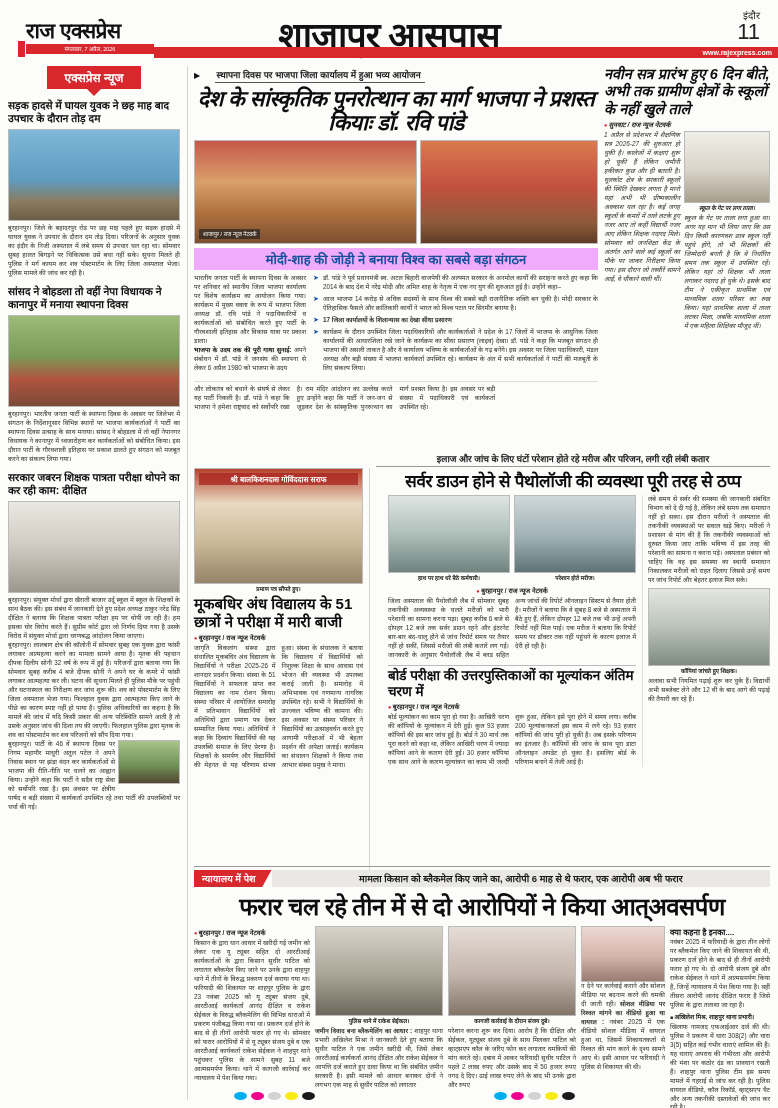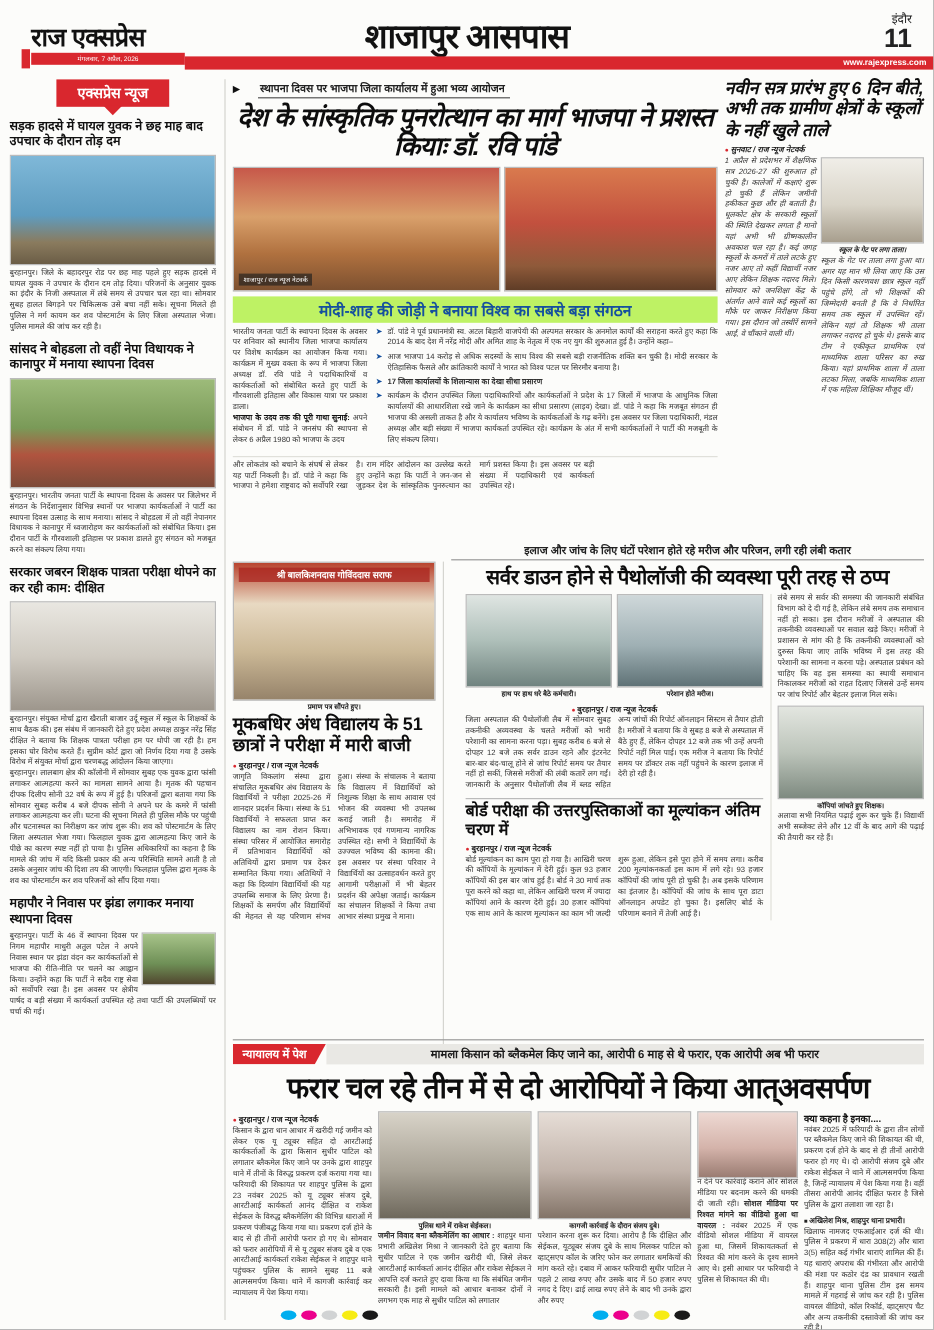--- a/index.html
+++ b/index.html
@@ -7,23 +7,23 @@
   .page {
     position:relative; width:778px; height:1108px; margin:0 auto;
     background:#fcfcfa; overflow:hidden;
     font-family:"Liberation Sans","DejaVu Sans",sans-serif; color:#222;
   }
   
   .mast { position:absolute; top:0; left:0; width:778px; height:64px; }
   .brand { position:absolute; left:26px; top:16px; font-size:21px; font-weight:bold; color:#111; letter-spacing:-.5px;}
   .date-bar { position:absolute; left:26px; top:44px; width:128px; height:10px; background:#d9272e; color:#fff; font-size:5.5px; display:flex; align-items:center; justify-content:center; }
   .date-sq { position:absolute; left:-8px; top:-3px; width:7px; height:16px; background:#d9272e; }
-  .mast-center { position:absolute; left:0; right:0; top:10px; text-align:center; font-size:28px; font-weight:bold; color:#121212; letter-spacing:-1px;}
+  .mast-center { position:absolute; left:0; right:0; top:10px; text-align:center; font-size:36px; font-weight:bold; color:#121212; letter-spacing:-1px;}
   .mast-city { position:absolute; right:18px; top:8px; font-size:10px; font-weight:normal; text-align:right;}
-  .mast-page { position:absolute; right:18px; top:19px; font-size:22px; font-weight:bold; text-align:right;}
+  .mast-page { position:absolute; right:18px; top:19px; font-size:22px; font-weight:normal; text-align:right;}
   .mast-redbar { position:absolute; left:154px; right:0; top:47px; height:11px; background:#d9272e; }
   .website { position:absolute; right:6px; top:1.5px; color:#fff; font-size:7px; font-weight:bold; }
   
   .body-text { font-size:6.4px; line-height:1.4; text-align:justify; color:#333; }
   .byline { font-size:6.6px; font-weight:bold; color:#222; margin:2px 0 2px; }
   .byline::before { content:"● "; color:#d9272e; font-size:5.5px; }
   .caption { font-size:5.8px; font-weight:bold; text-align:center; color:#222; margin:1px 0 2px; }
   .photo { width:100%; position:relative; border:1px solid #bbb; }
   
   .leftcol { position:absolute; top:66px; left:8px; width:180px; height:1034px; padding-right:7px; border-right:1px solid #d5d5d0; overflow:hidden; }
@@ -48,21 +48,21 @@
   .ph-police2 { background:linear-gradient(180deg,#e6ddd6 0%,#c2b4ab 55%,#837468 100%); }
   .ph-mugshot { background:linear-gradient(180deg,#eed9d3 0%,#d4b3aa 55%,#9a7c72 100%); }
   
   .main-art { position:absolute; top:64px; left:194px; width:404px; height:386px; }
   .kicker { font-size:9px; font-weight:bold; color:#222; border-bottom:1px solid #555; display:inline-block; padding:0 4px 1px 2px; margin-left:10px;}
   .kicker-arrow { color:#111; font-size:8px; }
   .main-head { font-size:21.5px; font-weight:bold; color:#0d0d0d; line-height:1.12; text-align:center; margin:4px 0 5px; letter-spacing:-.5px;font-style:italic;}
   .main-photos { display:flex; gap:3px; height:104px; }
   .main-photos .photo { height:100%; }
   .credit-strip { position:absolute; left:4px; bottom:4px; background:rgba(30,30,30,.65); color:#fff; font-size:5.5px; padding:1px 4px; }
-  .subhead { background:#bef264; color:#15509e; font-size:13px; font-weight:bold; text-align:center; padding:2px 0; margin:4px 0; }
+  .subhead { background:#f0abfc; color:#15509e; font-size:13px; font-weight:bold; text-align:center; padding:2px 0; margin:4px 0; }
   .main-cols { display:flex; gap:7px; }
   .main-intro { width:112px; flex:none; }
   .lead-label { font-weight:bold; color:#111; }
   .bullets { flex:1; }
   .bullet { display:flex; gap:4px; margin-bottom:3px; }
   .bullet-ic { color:#15509e; font-size:7px; flex:none; line-height:1.2; }
   .main-cont { column-count:4; column-gap:7px; margin-top:5px; border-top:1px solid #e0e0da; padding-top:3px; }
   
   .school { position:absolute; top:66px; left:604px; width:166px; height:386px;font-style:italic; }
   .school-head { font-size:14.5px; font-weight:bold; line-height:1.2; color:#0d0d0d; margin-bottom:2px; }
@@ -153,21 +153,20 @@
       <h3 class="l-title">सरकार जबरन शिक्षक पात्रता परीक्षा थोपने का कर रही काम: दीक्षित</h3>
       <div class="photo l-photo ph-meeting"></div>
       <p class="body-text">बुरहानपुर। संयुक्त मोर्चा द्वारा खैराती बाजार उर्दू स्कूल में स्कूल के शिक्षकों के साथ बैठक की। इस संबंध में जानकारी देते हुए प्रदेश अध्यक्ष ठाकुर नरेंद्र सिंह दीक्षित ने बताया कि शिक्षक पात्रता परीक्षा हम पर थोपी जा रही है। हम इसका घोर विरोध करते हैं। सुप्रीम कोर्ट द्वारा जो निर्णय दिया गया है उसके विरोध में संयुक्त मोर्चा द्वारा चरणबद्ध आंदोलन किया जाएगा।</p>
     </article>
 
     <article>
       <p class="body-text">बुरहानपुर। लालबाग क्षेत्र की कॉलोनी में सोमवार सुबह एक युवक द्वारा फांसी लगाकर आत्महत्या करने का मामला सामने आया है। मृतक की पहचान दीपक दिलीप सोनी 32 वर्ष के रूप में हुई है। परिजनों द्वारा बताया गया कि सोमवार सुबह करीब 4 बजे दीपक सोनी ने अपने घर के कमरे में फांसी लगाकर आत्महत्या कर ली। घटना की सूचना मिलते ही पुलिस मौके पर पहुंची और घटनास्थल का निरीक्षण कर जांच शुरू की। शव को पोस्टमार्टम के लिए जिला अस्पताल भेजा गया। फिलहाल युवक द्वारा आत्महत्या किए जाने के पीछे का कारण स्पष्ट नहीं हो पाया है। पुलिस अधिकारियों का कहना है कि मामले की जांच में यदि किसी प्रकार की अन्य परिस्थिति सामने आती है तो उसके अनुसार जांच की दिशा तय की जाएगी। फिलहाल पुलिस द्वारा मृतक के शव का पोस्टमार्टम कर शव परिजनों को सौंप दिया गया।</p>
     </article>
 
     <article>
-      <h3 class="l-title">महापौर ने निवास पर झंडा लगाकर मनाया स्थापना दिवस</h3>
       <div class="photo ph-mayor" style="width:62px;height:44px;float:right;margin:0 0 2px 3px;"></div>
       <p class="body-text">बुरहानपुर। पार्टी के 46 वें स्थापना दिवस पर निगम महापौर माधुरी अतुल पटेल ने अपने निवास स्थान पर झंडा वंदन कर कार्यकर्ताओं से भाजपा की रीति-नीति पर चलने का आह्वान किया। उन्होंने कहा कि पार्टी ने सदैव राष्ट्र सेवा को सर्वोपरि रखा है। इस अवसर पर क्षेत्रीय पार्षद व बड़ी संख्या में कार्यकर्ता उपस्थित रहे तथा पार्टी की उपलब्धियों पर चर्चा की गई।</p>
     </article>
   </aside>
 
   <section class="main-art">
     <div>
       <span class="kicker-arrow">▶</span>
       <span class="kicker">स्थापना दिवस पर भाजपा जिला कार्यालय में हुआ भव्य आयोजन</span>
     </div>

